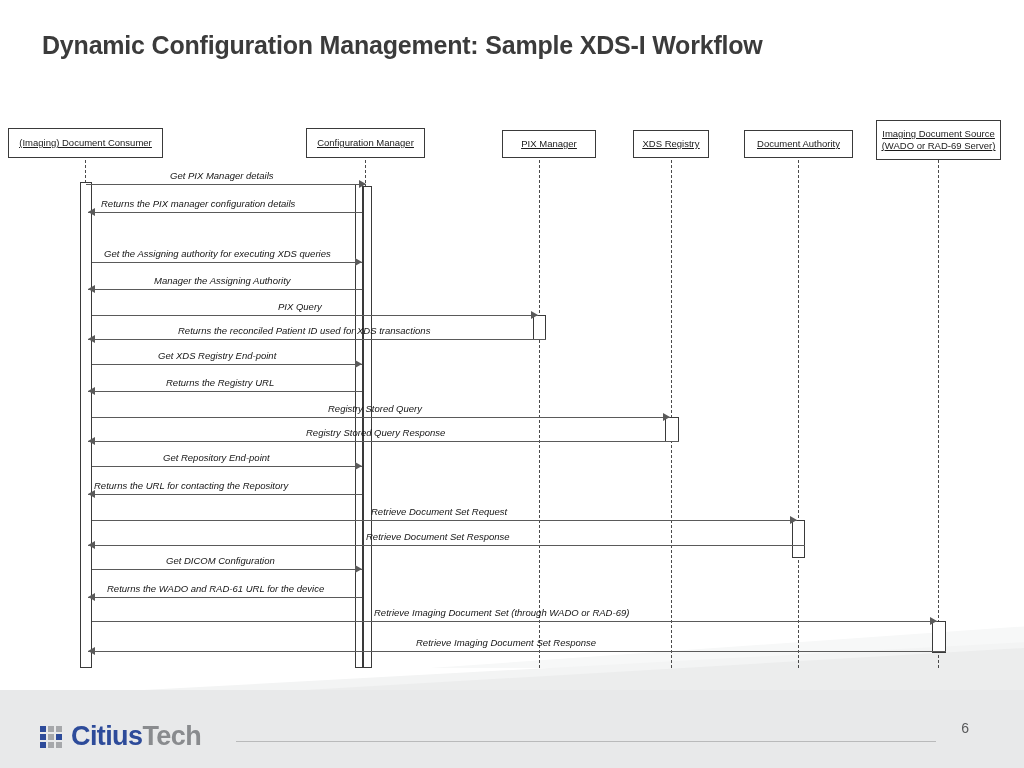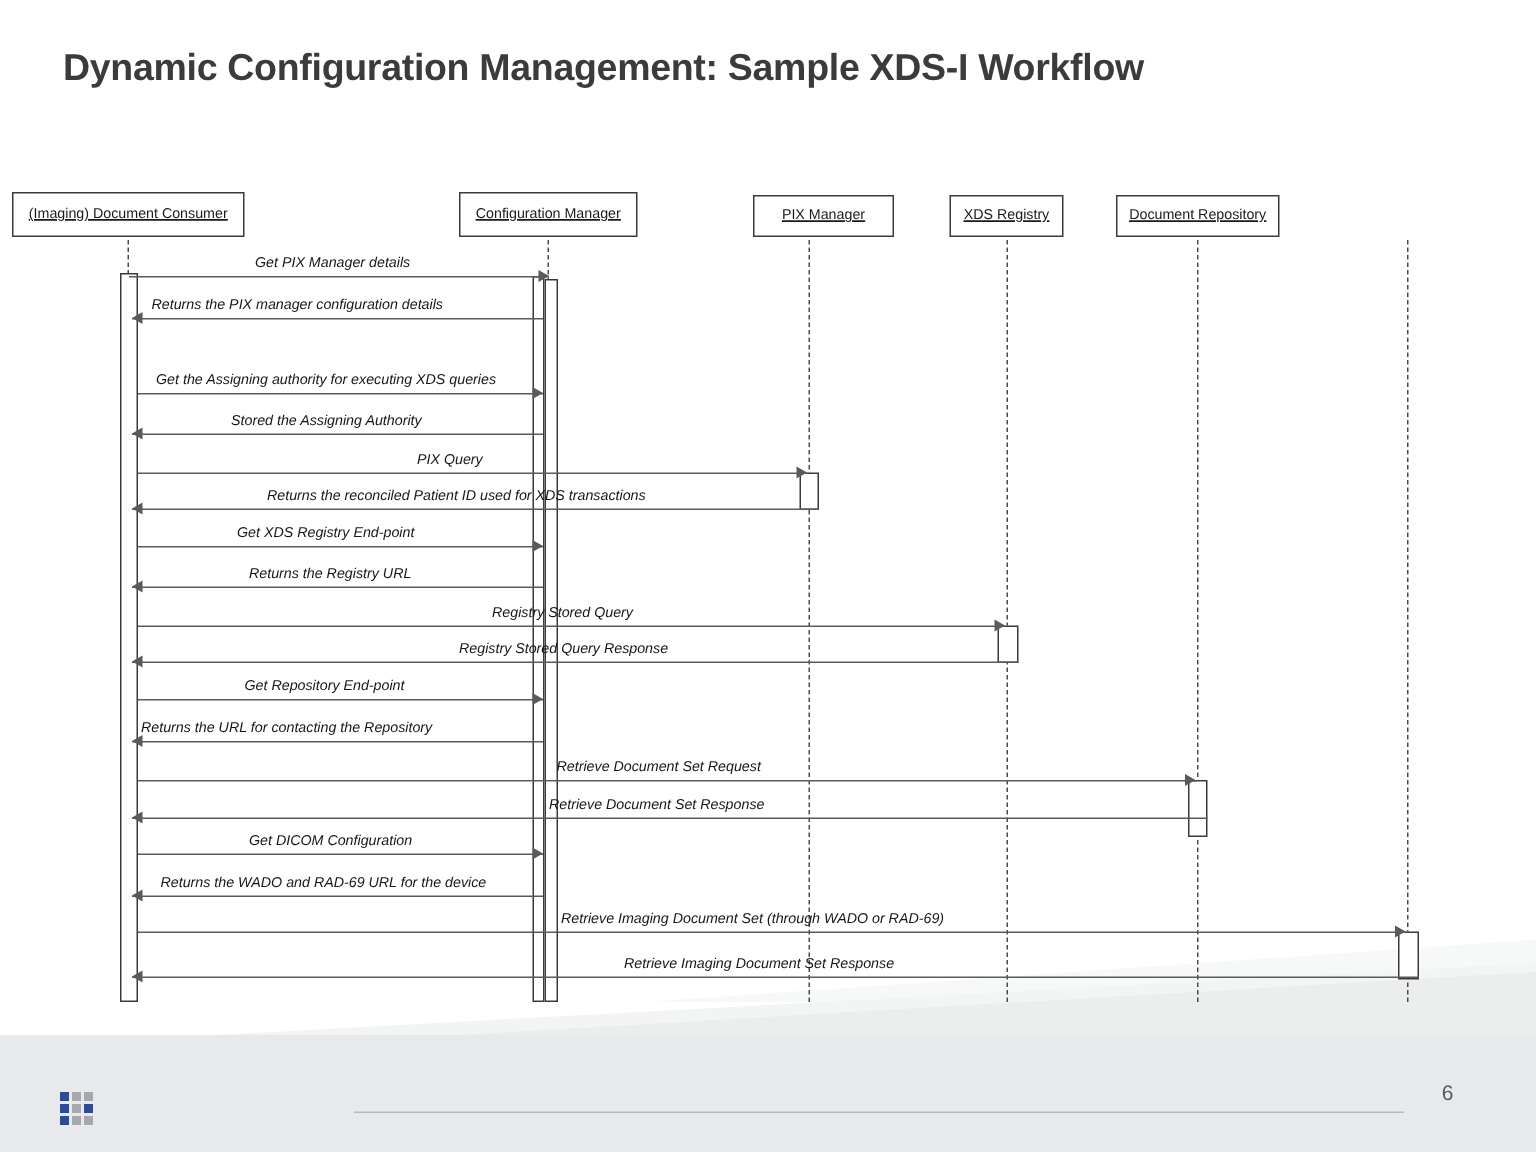--- a/index.html
+++ b/index.html
@@ -173,21 +173,27 @@
           <span>PIX Manager</span>
         </div>
       </div>
       <div class="lifeline-box" style="left: 633px; top: 130px; width: 76px; height: 28px;">
         <div class="ll-label">
           <span>XDS Registry</span>
         </div>
       </div>
       <div class="lifeline-box" style="left: 744px; top: 130px; width: 109px; height: 28px;">
         <div class="ll-label">
-          <span>Document Repository</span>
+          <span>Document Authority</span>
+        </div>
+      </div>
+      <div class="lifeline-box" style="left: 876px; top: 120px; width: 125px; height: 40px;">
+        <div class="ll-label">
+          <span>Imaging Document Source</span>
+          <span>(WADO or RAD-69 Server)</span>
         </div>
       </div>
       <div class="activation" style="left: 80px; top: 182px; width: 12px; height: 486px;"></div>
       <div class="activation" style="left: 355px; top: 184px; width: 8px; height: 484px;"></div>
       <div class="activation" style="left: 363px; top: 186px; width: 9px; height: 482px;"></div>
       <div class="activation" style="left: 533px; top: 315px; width: 13px; height: 25px;"></div>
       <div class="activation" style="left: 665px; top: 417px; width: 14px; height: 25px;"></div>
       <div class="activation" style="left: 792px; top: 520px; width: 13px; height: 38px;"></div>
       <div class="activation" style="left: 932px; top: 621px; width: 14px; height: 32px;"></div>
       <div class="msg" style="left: 0px; top: 184px; width: 1024px;">
@@ -201,21 +207,21 @@
         <div class="msg-label" style="left: 101px;">Returns the PIX manager configuration details</div>
       </div>
       <div class="msg" style="left: 0px; top: 262px; width: 1024px;">
         <div class="msg-line" style="left: 92px; width: 270px;"></div>
         <div class="msg-head right" style="left: 355px;"></div>
         <div class="msg-label" style="left: 104px;">Get the Assigning authority for executing XDS queries</div>
       </div>
       <div class="msg" style="left: 0px; top: 289px; width: 1024px;">
         <div class="msg-line" style="left: 88px; width: 274px;"></div>
         <div class="msg-head left" style="left: 88px;"></div>
-        <div class="msg-label" style="left: 154px;">Stored the Assigning Authority</div>
+        <div class="msg-label" style="left: 154px;">Manager the Assigning Authority</div>
       </div>
       <div class="msg" style="left: 0px; top: 315px; width: 1024px;">
         <div class="msg-line" style="left: 92px; width: 446px;"></div>
         <div class="msg-head right" style="left: 531px;"></div>
         <div class="msg-label" style="left: 278px;">PIX Query</div>
       </div>
       <div class="msg" style="left: 0px; top: 339px; width: 1024px;">
         <div class="msg-line" style="left: 88px; width: 458px;"></div>
         <div class="msg-head left" style="left: 88px;"></div>
         <div class="msg-label" style="left: 178px;">Returns the reconciled Patient ID used for XDS transactions</div>
@@ -261,21 +267,21 @@
         <div class="msg-label" style="left: 366px;">Retrieve Document Set Response</div>
       </div>
       <div class="msg" style="left: 0px; top: 569px; width: 1024px;">
         <div class="msg-line" style="left: 92px; width: 270px;"></div>
         <div class="msg-head right" style="left: 355px;"></div>
         <div class="msg-label" style="left: 166px;">Get DICOM  Configuration</div>
       </div>
       <div class="msg" style="left: 0px; top: 597px; width: 1024px;">
         <div class="msg-line" style="left: 88px; width: 274px;"></div>
         <div class="msg-head left" style="left: 88px;"></div>
-        <div class="msg-label" style="left: 107px;">Returns the WADO and RAD-69 URL for the device</div>
+        <div class="msg-label" style="left: 107px;">Returns the WADO and RAD-61 URL for the device</div>
       </div>
       <div class="msg" style="left: 0px; top: 621px; width: 1024px;">
         <div class="msg-line" style="left: 92px; width: 845px;"></div>
         <div class="msg-head right" style="left: 930px;"></div>
         <div class="msg-label" style="left: 374px;">Retrieve Imaging Document Set (through WADO or RAD-69)</div>
       </div>
       <div class="msg" style="left: 0px; top: 651px; width: 1024px;">
         <div class="msg-line" style="left: 88px; width: 858px;"></div>
         <div class="msg-head left" style="left: 88px;"></div>
         <div class="msg-label" style="left: 416px;">Retrieve Imaging Document Set Response</div>
@@ -287,16 +293,19 @@
         <div class="logo-cell lc-blue"></div>
         <div class="logo-cell lc-gray"></div>
         <div class="logo-cell lc-gray"></div>
         <div class="logo-cell lc-blue"></div>
         <div class="logo-cell lc-gray"></div>
         <div class="logo-cell lc-blue"></div>
         <div class="logo-cell lc-blue"></div>
         <div class="logo-cell lc-gray"></div>
         <div class="logo-cell lc-gray"></div>
       </div>
+    <div class="logo-text">
+      <span class="logo-citius">Citius</span><span class="logo-tech">Tech</span>
+    </div>
   </div>
 
   <div class="page-number">6</div>
 </div>
 
 </body></html>

